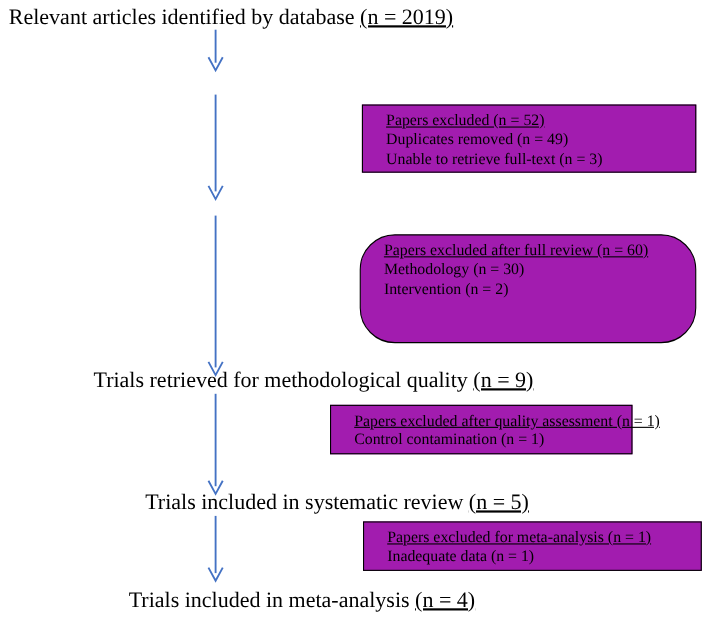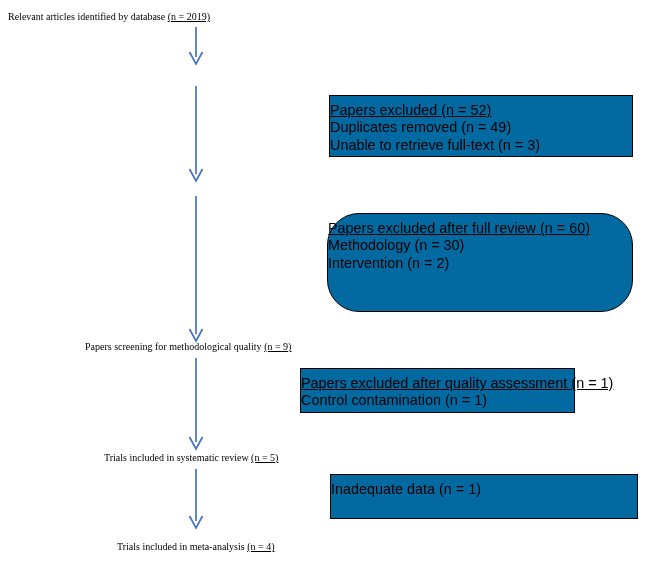--- a/index.html
+++ b/index.html
@@ -15,38 +15,38 @@
   #diagram {
     position: relative;
     width: 650px;
     height: 561px;
     overflow: hidden;
     background: #ffffff;
   }
   .flow-label {
     position: absolute;
     font-family: "Liberation Serif", "DejaVu Serif", serif;
-    font-size: 10px;
+    font-size: 20px;
     line-height: 17px;
     color: #000000;
     white-space: nowrap;
   }
   .flow-label .count {
     text-decoration: underline;
   }
   .excl-box {
     position: absolute;
     box-sizing: border-box;
     border: 1.4px solid #000000;
-    background: #0369a1;
-    font-family: Liberation Sans, sans-serif;
+    background: #a21caf;
+    font-family: Liberation Serif, serif;
     font-size: 14.4px;
     line-height: 17.4px;
     color: #000000;
-    padding: 6px 10px 6px 0;
+    padding: 6px 10px 6px 21px;
   }
   .excl-box .excl-head {
     text-decoration: underline;
     white-space: nowrap;
   }
   .excl-box .excl-row {
     white-space: nowrap;
   }
   .arrow-svg {
     position: absolute;
@@ -85,43 +85,44 @@
     <path d="M 1.5 133 L 8 145 L 14.5 133" fill="none" stroke="#4472C4" stroke-width="1.7"></path>
   </svg>
 
   <div class="excl-box" style="left:327px; top:213px; width:306px; height:99px;border-radius:32px;">
     <div class="excl-head">Papers excluded after full review (n = 60)</div>
     <div class="excl-row">Methodology (n = 30)</div>
     <div class="excl-row">Intervention (n = 2)</div>
   </div>
 
   <div class="flow-label" style="left:85px; top:338px;">
-    <span>Papers screening for methodological quality </span><span class="count">(n = 9)</span>
+    <span>Trials retrieved for methodological quality </span><span class="count">(n = 9)</span>
   </div>
 
   <svg class="arrow-svg" style="left:188px; top:358px;" width="16" height="92" viewBox="0 0 16 92">
     <line x1="8" y1="0" x2="8" y2="84" stroke="#4472C4" stroke-width="1.7"></line>
     <path d="M 1.5 79 L 8 91 L 14.5 79" fill="none" stroke="#4472C4" stroke-width="1.7"></path>
   </svg>
 
   <div class="excl-box" style="left:300px; top:368px; width:275px; height:45px;">
     <div class="excl-head">Papers excluded after quality assessment (n = 1)</div>
     <div class="excl-row">Control contamination (n = 1)</div>
   </div>
 
-  <div class="flow-label" style="left:104px; top:449px;">
+  <div class="flow-label" style="left:132px; top:449px;">
     <span>Trials included in systematic review </span><span class="count">(n = 5)</span>
   </div>
 
   <svg class="arrow-svg" style="left:188px; top:469px;" width="16" height="60" viewBox="0 0 16 60">
     <line x1="8" y1="0" x2="8" y2="52" stroke="#4472C4" stroke-width="1.7"></line>
     <path d="M 1.5 47 L 8 59 L 14.5 47" fill="none" stroke="#4472C4" stroke-width="1.7"></path>
   </svg>
 
   <div class="excl-box" style="left:330px; top:474px; width:308px; height:45px;">
+    <div class="excl-head">Papers excluded for meta-analysis (n = 1)</div>
     <div class="excl-row">Inadequate data (n = 1)</div>
   </div>
 
   <div class="flow-label" style="left:117px; top:538px;">
     <span>Trials included in meta-analysis </span><span class="count">(n = 4)</span>
   </div>
 
 </div>
 
 </body></html>

